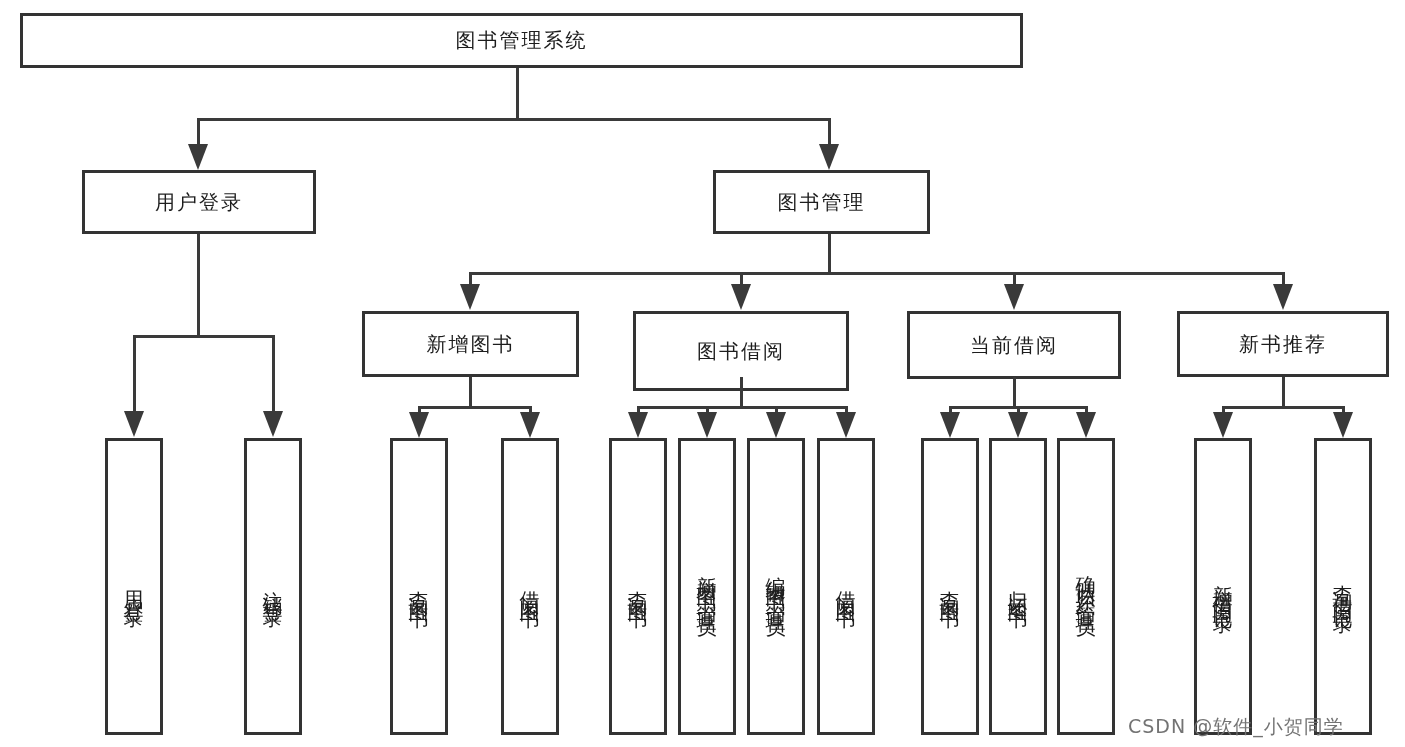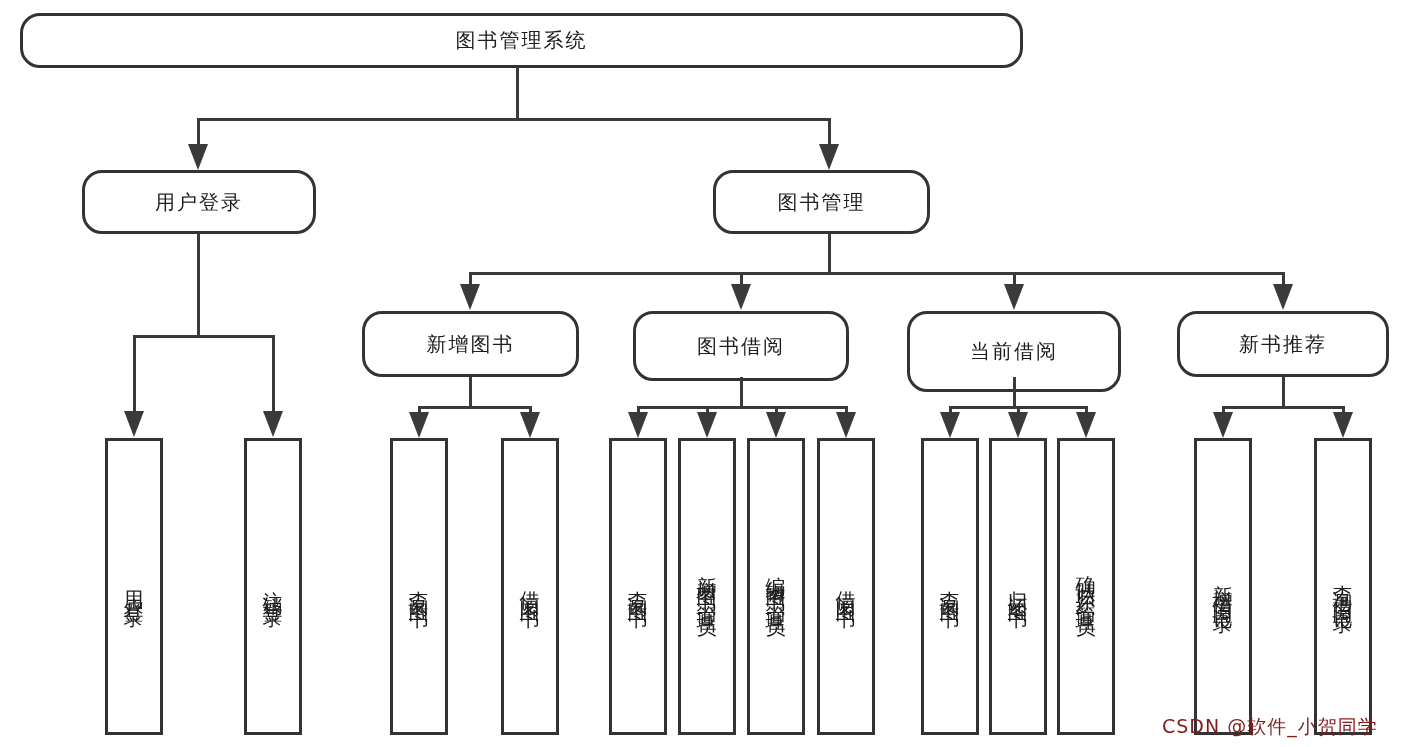--- a/index.html
+++ b/index.html
@@ -5,50 +5,50 @@
   html,body{margin:0;padding:0;background:#ffffff;}
   .canvas{
     position:relative;width:1405px;height:747px;background:#ffffff;
     font-family:"DejaVu Sans","Liberation Sans",sans-serif;overflow:hidden;
   }
   .box{
     position:absolute;border:3px solid #333333;background:#ffffff;
     box-sizing:border-box;display:flex;align-items:center;justify-content:center;
     color:#1d1d1d;
   }
-  .box.h{font-size:20px;letter-spacing:2px;white-space:nowrap;border-radius:20px;}
+  .box.h{font-size:20px;letter-spacing:2px;white-space:nowrap;}
   .box.v span{
     writing-mode:vertical-rl;font-size:20px;line-height:1.0;
     letter-spacing:6px;color:#1d1d1d;
   }
   .hl{position:absolute;height:3px;background:#3a3a3a;}
   .vl{position:absolute;width:3px;background:#3a3a3a;}
   .ah{
     position:absolute;width:0;height:0;
     border-left:10px solid transparent;border-right:10px solid transparent;
     border-top:26px solid #3a3a3a;
   }
   .watermark{
-    position:absolute;left:1162px;top:714px;z-index:9;
-    color:#7f1d1d;font-size:19px;letter-spacing:1px;white-space:nowrap;text-align:right;
+    position:absolute;left:1128px;top:714px;z-index:9;
+    color:#737373;font-size:19px;letter-spacing:1px;white-space:nowrap;text-align:right;
   }
 </style>
 </head>
 <body>
 
 <div class="canvas">
 
   <div class="box h" style="left:20px;top:13px;width:1003px;height:55px;">图书管理系统</div>
 
   <div class="box h" style="left:82px;top:170px;width:234px;height:64px;">用户登录</div>
   <div class="box h" style="left:713px;top:170px;width:217px;height:64px;">图书管理</div>
 
   <div class="box h" style="left:362px;top:311px;width:217px;height:66px;">新增图书</div>
-  <div class="box h" style="left:633px;top:311px;width:216px;height:70px;">图书借阅</div>
-  <div class="box h" style="left:907px;top:311px;width:214px;height:81px;">当前借阅</div>
+  <div class="box h" style="left:633px;top:311px;width:216px;height:80px;">图书借阅</div>
+  <div class="box h" style="left:907px;top:311px;width:214px;height:68px;">当前借阅</div>
   <div class="box h" style="left:1177px;top:311px;width:212px;height:66px;">新书推荐</div>
 
   <div class="box v" style="left:105px;top:438px;width:58px;height:297px;">
     <span>用户登录</span>
   </div>
   <div class="box v" style="left:244px;top:438px;width:58px;height:297px;">
     <span>注销登录</span>
   </div>
   <div class="box v" style="left:390px;top:438px;width:58px;height:297px;">
     <span>查询图书</span>

